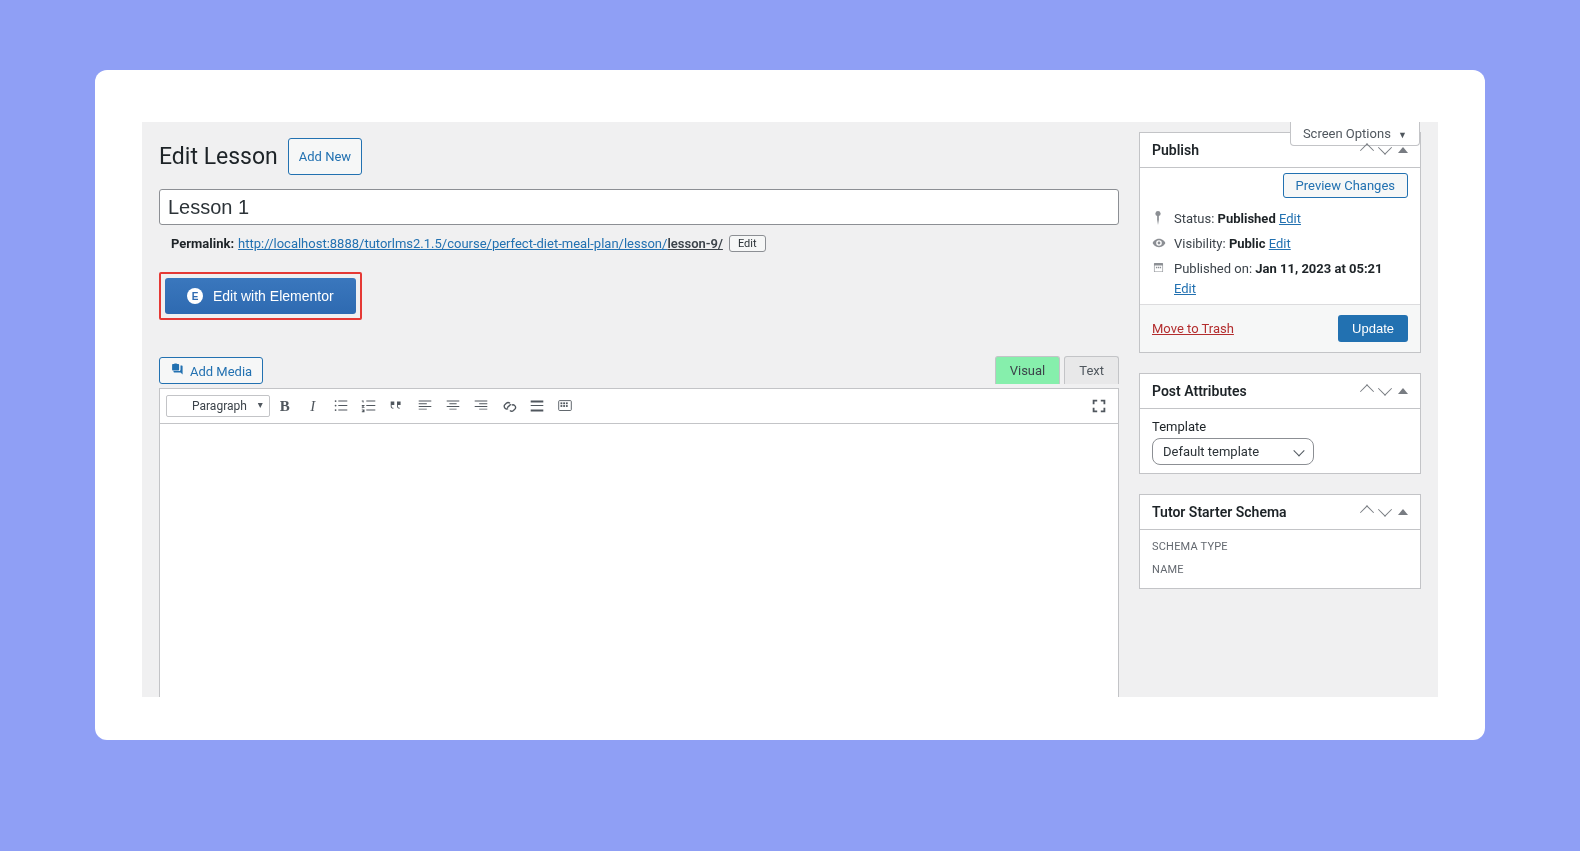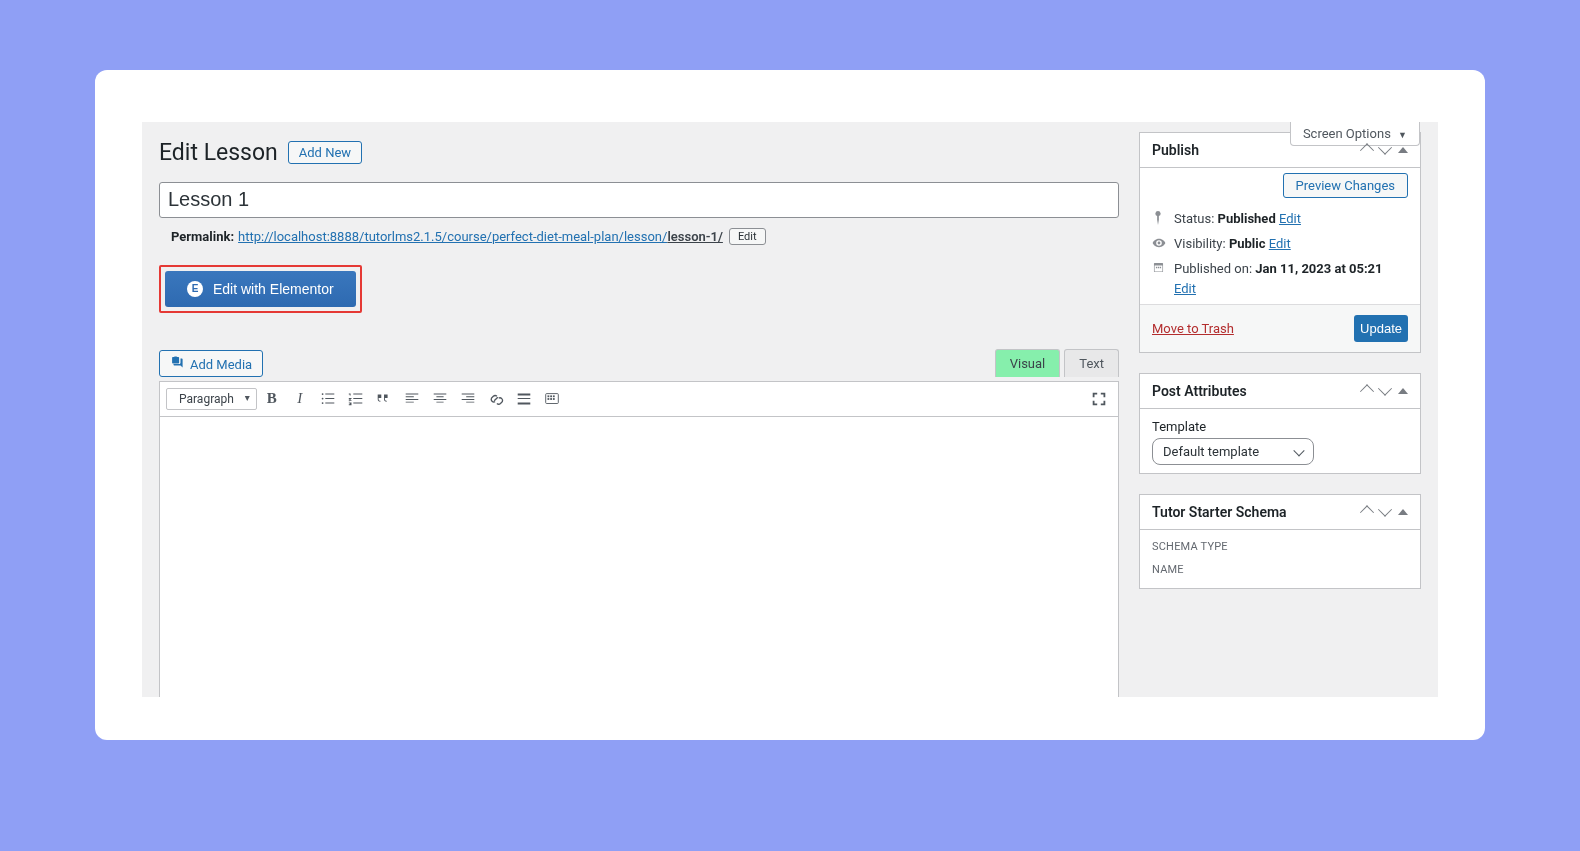--- a/index.html
+++ b/index.html
@@ -45,21 +45,21 @@
 }
 .main-col { flex: 1; min-width: 0; }
 .side-col { width: 282px; flex-shrink: 0; }
 .header-row { display: flex; align-items: center; gap: 10px; padding: 6px 0 14px 0; }
 .page-title { font-size: 23px; font-weight: 400; color: #1d2327; line-height: 1.3; }
 .add-new-btn {
   display: inline-block;
   border: 1px solid #2271b1;
   color: #2271b1;
   background: #f6f7f7;
-  padding: 3px 10px;
+  padding: 10px 10px;
   font-size: 13px;
   border-radius: 3px;
   cursor: pointer;
 }
 .title-input {
   width: 100%;
   font-size: 20px;
   padding: 3px 8px;
   height: 36px;
   border: 1px solid #8c8f94;
@@ -150,21 +150,21 @@
   background: #fff;
   display: flex;
   align-items: center;
   padding: 4px 6px;
   gap: 2px;
   margin-top: 4px;
 }
 .format-select {
   border: 1px solid #c3c4c7;
   background: #fff;
-  padding: 3px 22px 3px 12px;
+  padding: 3px 22px 3px 25px;
   font-size: 12px;
   border-radius: 2px;
   position: relative;
   cursor: pointer;
   color: #3c434a;
 }
 .format-select::after {
   content: "▾";
   position: absolute;
   right: 6px;
@@ -232,21 +232,21 @@
   padding: 10px 12px;
   display: flex;
   justify-content: space-between;
   align-items: center;
 }
 .trash-link { color: #b32d2e; text-decoration: underline; cursor: pointer; font-size: 13px; }
 .btn-primary {
   background: #2271b1;
   color: #fff;
   border: none;
-  padding: 6px 6px;
+  padding: 6px 14px;
   border-radius: 3px;
   cursor: pointer;
   font-size: 13px;
 }
 .field-label { font-size: 13px; color: #1d2327; margin-bottom: 4px; font-weight: 400; }
 .field-label-small { font-size: 11px; color: #646970; margin-bottom: 4px; letter-spacing: 0.2px; }
 .select-box {
   border: 1px solid #8c8f94;
   border-radius: 8px;
   padding: 5px 26px 5px 10px;
@@ -290,21 +290,21 @@
         <div class="header-row">
           <h1 class="page-title">Edit Lesson</h1>
           <span class="add-new-btn">Add New</span>
         </div>
 
         <input class="title-input" type="text" value="Lesson 1" style="">
 
         <div class="permalink-row">
           <strong>Permalink:</strong>
           <span>
-            <span class="permalink-link">http://localhost:8888/tutorlms2.1.5/course/perfect-diet-meal-plan/lesson/</span><span class="permalink-slug">lesson-1/</span>
+            <span class="permalink-link">http://localhost:8888/tutorlms2.1.5/course/perfect-diet-meal-plan/lesson/</span><span class="permalink-slug">lesson-9/</span>
           </span>
           <span class="small-btn">Edit</span>
         </div>
 
         <div class="elementor-highlight">
           <button class="elementor-btn">
             <span class="elementor-icon">E</span>
             <span>Edit with Elementor</span>
           </button>
         </div>

